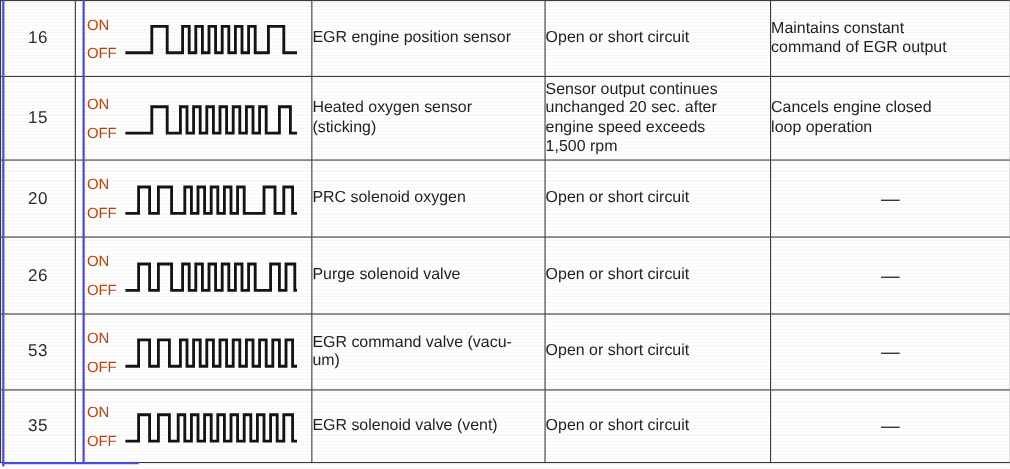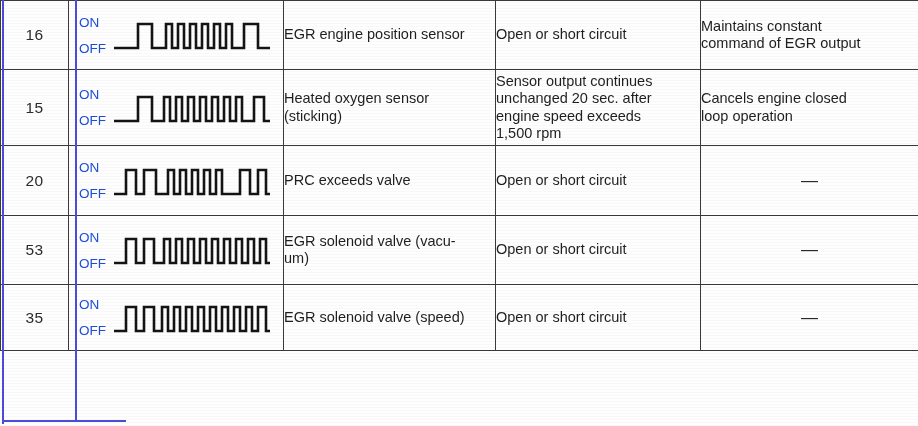--- a/index.html
+++ b/index.html
@@ -23,21 +23,21 @@
   .code{text-align:center;font-size:15.5px;color:#2b2b2b;letter-spacing:.5px;}
 
   .txtcell{padding:0 9px;font-size:14.5px;line-height:17.5px;color:#1f1f1f;}
   .txtcell.center{text-align:center;}
   .dash{font-size:17px;color:#222;letter-spacing:0;}
 
   
   .wavewrap{position:relative;height:100%;display:flex;align-items:center;
             padding-left:10px;box-sizing:border-box;}
   .onoff{display:flex;flex-direction:column;justify-content:center;
-         font-size:13.5px;line-height:15px;color:#1d4ed8;margin-right:6px;
+         font-size:13.5px;line-height:15px;color:#c2410c;margin-right:6px;
          height:40px;}
   .onoff .on{margin-bottom:11px;}
   svg.wave{display:block;}
   svg.wave path{fill:none;stroke:#141414;stroke-width:2.6;
                 stroke-linejoin:miter;stroke-linecap:butt;}
 
   
   .blue-v{position:absolute;background:#4b4bdc;width:2px;}
   .blue-h{position:absolute;background:#4b4bdc;height:2px;}
 
@@ -119,45 +119,66 @@
             </div>
             <svg class="wave" width="160" height="42" viewBox="0 0 160 42">
               <path d="M2,34 L14,34 L14,10 L24,10 L24,34 L32,34 L32,10 L44,10 L44,34
                        L56,34 L56,10 L62,10 L62,34 L68,34 L68,10 L74,10 L74,34
                        L80,34 L80,10 L86,10 L86,34 L92,34 L92,10 L98,10 L98,34
                        L104,34 L104,10 L110,10 L110,34 L128,34 L128,10 L138,10 L138,34
                        L146,34 L146,10 L154,10 L154,34 L158,34"></path>
             </svg>
           </div>
         </td>
-        <td class="txtcell" style="white-space:pre-line">PRC exceeds valve</td>
-        <td class="txtcell" style="white-space:pre-line">Open or short circuit</td>
-        <td class="txtcell center dash">—</td>
-      </tr>
-
+        <td class="txtcell" style="white-space:pre-line">PRC solenoid oxygen</td>
+        <td class="txtcell" style="white-space:pre-line">Open or short circuit</td>
+        <td class="txtcell center dash">—</td>
+      </tr>
+
+      <tr style="height:70px">
+        <td class="code">26</td>
+        <td>
+          <div class="wavewrap">
+            <div class="onoff">
+              <span class="on">ON</span>
+              <span class="off">OFF</span>
+            </div>
+            <svg class="wave" width="160" height="42" viewBox="0 0 160 42">
+              <path d="M2,34 L14,34 L14,10 L24,10 L24,34 L32,34 L32,10 L44,10 L44,34
+                       L54,34 L54,10 L60,10 L60,34 L66,34 L66,10 L72,10 L72,34
+                       L78,34 L78,10 L84,10 L84,34 L90,34 L90,10 L96,10 L96,34
+                       L102,34 L102,10 L108,10 L108,34 L114,34 L114,10 L120,10 L120,34
+                       L134,34 L134,10 L142,10 L142,34 L148,34 L148,10 L156,10 L156,34 L158,34"></path>
+            </svg>
+          </div>
+        </td>
+        <td class="txtcell" style="white-space:pre-line">Purge solenoid valve</td>
+        <td class="txtcell" style="white-space:pre-line">Open or short circuit</td>
+        <td class="txtcell center dash">—</td>
+      </tr>
 
       <tr style="height:69px">
         <td class="code">53</td>
         <td>
           <div class="wavewrap">
             <div class="onoff">
               <span class="on">ON</span>
               <span class="off">OFF</span>
             </div>
             <svg class="wave" width="160" height="42" viewBox="0 0 160 42">
               <path d="M2,34 L14,34 L14,10 L24,10 L24,34 L32,34 L32,10 L42,10 L42,34
                        L52,34 L52,10 L58,10 L58,34 L64,34 L64,10 L70,10 L70,34
                        L76,34 L76,10 L82,10 L82,34 L88,34 L88,10 L94,10 L94,34
                        L100,34 L100,10 L106,10 L106,34 L112,34 L112,10 L118,10 L118,34
                        L124,34 L124,10 L130,10 L130,34 L136,34 L136,10 L142,10 L142,34
                        L148,34 L148,10 L154,10 L154,34 L158,34"></path>
             </svg>
           </div>
         </td>
-        <td class="txtcell" style="white-space:pre-line">EGR solenoid valve (vacu-
+        <td class="txtcell" style="white-space:pre-line">EGR command valve (vacu-
 um)</td>
         <td class="txtcell" style="white-space:pre-line">Open or short circuit</td>
         <td class="txtcell center dash">—</td>
       </tr>
 
       <tr style="height:66px">
         <td class="code">35</td>
         <td>
           <div class="wavewrap">
             <div class="onoff">
@@ -167,21 +188,21 @@
             <svg class="wave" width="160" height="42" viewBox="0 0 160 42">
               <path d="M2,34 L14,34 L14,10 L24,10 L24,34 L32,34 L32,10 L42,10 L42,34
                        L50,34 L50,10 L56,10 L56,34 L62,34 L62,10 L68,10 L68,34
                        L74,34 L74,10 L80,10 L80,34 L86,34 L86,10 L92,10 L92,34
                        L98,34 L98,10 L104,10 L104,34 L110,34 L110,10 L116,10 L116,34
                        L122,34 L122,10 L128,10 L128,34 L134,34 L134,10 L140,10 L140,34
                        L146,34 L146,10 L154,10 L154,34 L158,34"></path>
             </svg>
           </div>
         </td>
-        <td class="txtcell" style="white-space:pre-line">EGR solenoid valve (speed)</td>
+        <td class="txtcell" style="white-space:pre-line">EGR solenoid valve (vent)</td>
         <td class="txtcell" style="white-space:pre-line">Open or short circuit</td>
         <td class="txtcell center dash">—</td>
       </tr>
 
     </tbody>
   </table>
 
   <div class="blue-v" style="left:2px;top:0;height:424px;"></div>
   <div class="blue-v" style="left:75px;top:0;height:421px;"></div>
   <div class="blue-h" style="left:2px;bottom:4px;width:124px;"></div>

